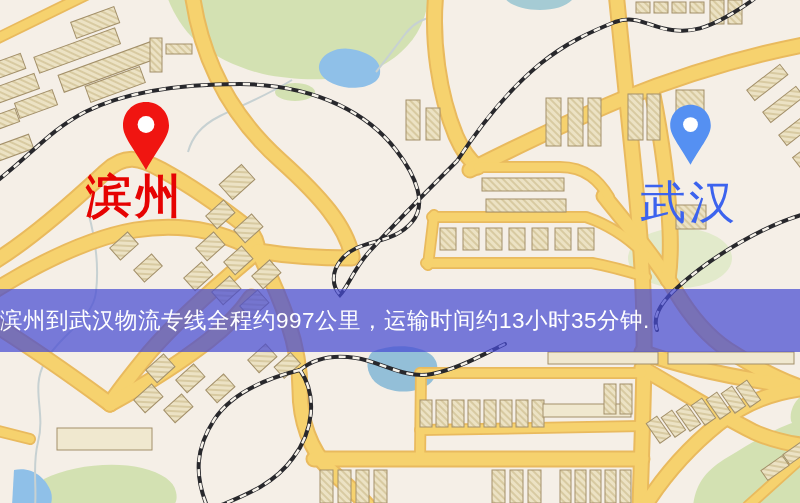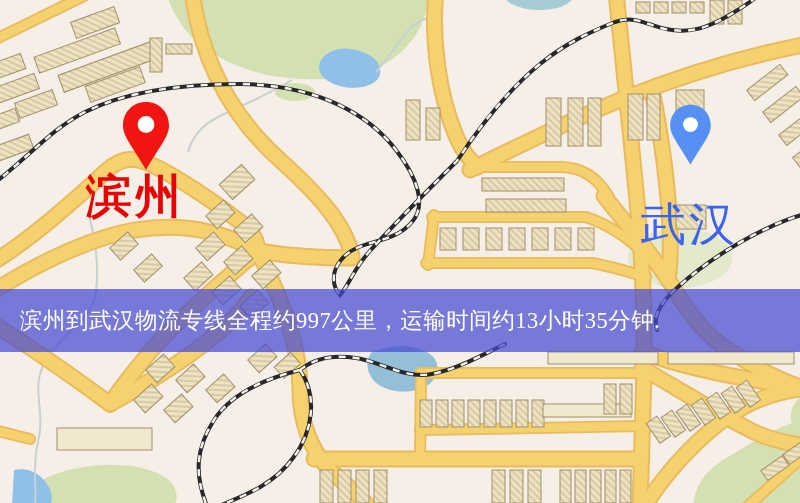--- a/index.html
+++ b/index.html
@@ -17,22 +17,22 @@
   .bld{fill:url(#hb);stroke:#a3906a;stroke-width:1;}
   .bldp{fill:#f0e8cf;stroke:#a3906a;stroke-width:1;}
   .grn{fill:#d3e1b2;stroke:none;}
   .wtr{fill:#8fc0e8;stroke:none;}
   .stm{fill:none;stroke:#c7d1d2;stroke-width:2;}
   .banner{
     position:absolute;left:0;top:289px;width:800px;height:63px;
     display:flex;align-items:center;z-index:3;
   }
   .banner-text{
-    padding-left:20px;font-size:22.5px;letter-spacing:0.5px;white-space:nowrap;
-    font-family:Liberation Serif, serif;
+    font-size:22.5px;letter-spacing:0.5px;white-space:nowrap;
+    font-family:Liberation Sans, sans-serif;
   }
   .city-label{
     position:absolute;z-index:4;font-family:"Liberation Serif","DejaVu Serif",serif;
     font-size:46px;line-height:1;letter-spacing:3px;white-space:nowrap;
   }
   .city-label.origin{left:86px;top:174px;font-weight:700;}
   .city-label.dest{left:640px;top:180px;font-weight:400;}
   .pin{position:absolute;z-index:5;overflow:visible;}
   .pin.origin{left:116px;top:100px;width:60px;height:76px;}
   .pin.dest{left:664px;top:103px;width:53px;height:67px;}
@@ -218,21 +218,21 @@
       <use href="#RAIL" class="rlb"></use>
       <use href="#RAIL" class="rld"></use>
     </g>
   </svg>
 
   <div class="banner" style="background-color: rgba(70, 75, 211, 0.72);">
     <span class="banner-text" style="color: rgb(255, 255, 255);">滨州到武汉物流专线全程约997公里，运输时间约13小时35分钟.</span>
   </div>
 
   <div class="city-label origin" style="color: rgb(230, 3, 2); text-align: right;">滨州</div>
-  <div class="city-label dest" style="color: rgb(60, 99, 238); margin-top: 22px;">武汉</div>
+  <div class="city-label dest" style="color: rgb(60, 99, 238);">武汉</div>
 
   <svg class="pin origin" viewBox="-30 -30 60 76" xmlns="http://www.w3.org/2000/svg">
     <path d="M0,-28 C-13.5,-28 -23,-17.5 -23,-4.5 C-23,7 -13,17 0,40 C13,17 23,7 23,-4.5 C23,-17.5 13.5,-28 0,-28 Z" fill="#f01511"></path>
     <circle cx="0" cy="-5.5" r="8.4" fill="#ffffff"></circle>
   </svg>
   <svg class="pin dest" viewBox="-30 -30 60 76" xmlns="http://www.w3.org/2000/svg">
     <path d="M0,-28 C-13.5,-28 -23,-17.5 -23,-4.5 C-23,7 -13,17 0,40 C13,17 23,7 23,-4.5 C23,-17.5 13.5,-28 0,-28 Z" fill="#5590f2"></path>
     <circle cx="0" cy="-5.5" r="8.4" fill="#ffffff"></circle>
   </svg>
 

